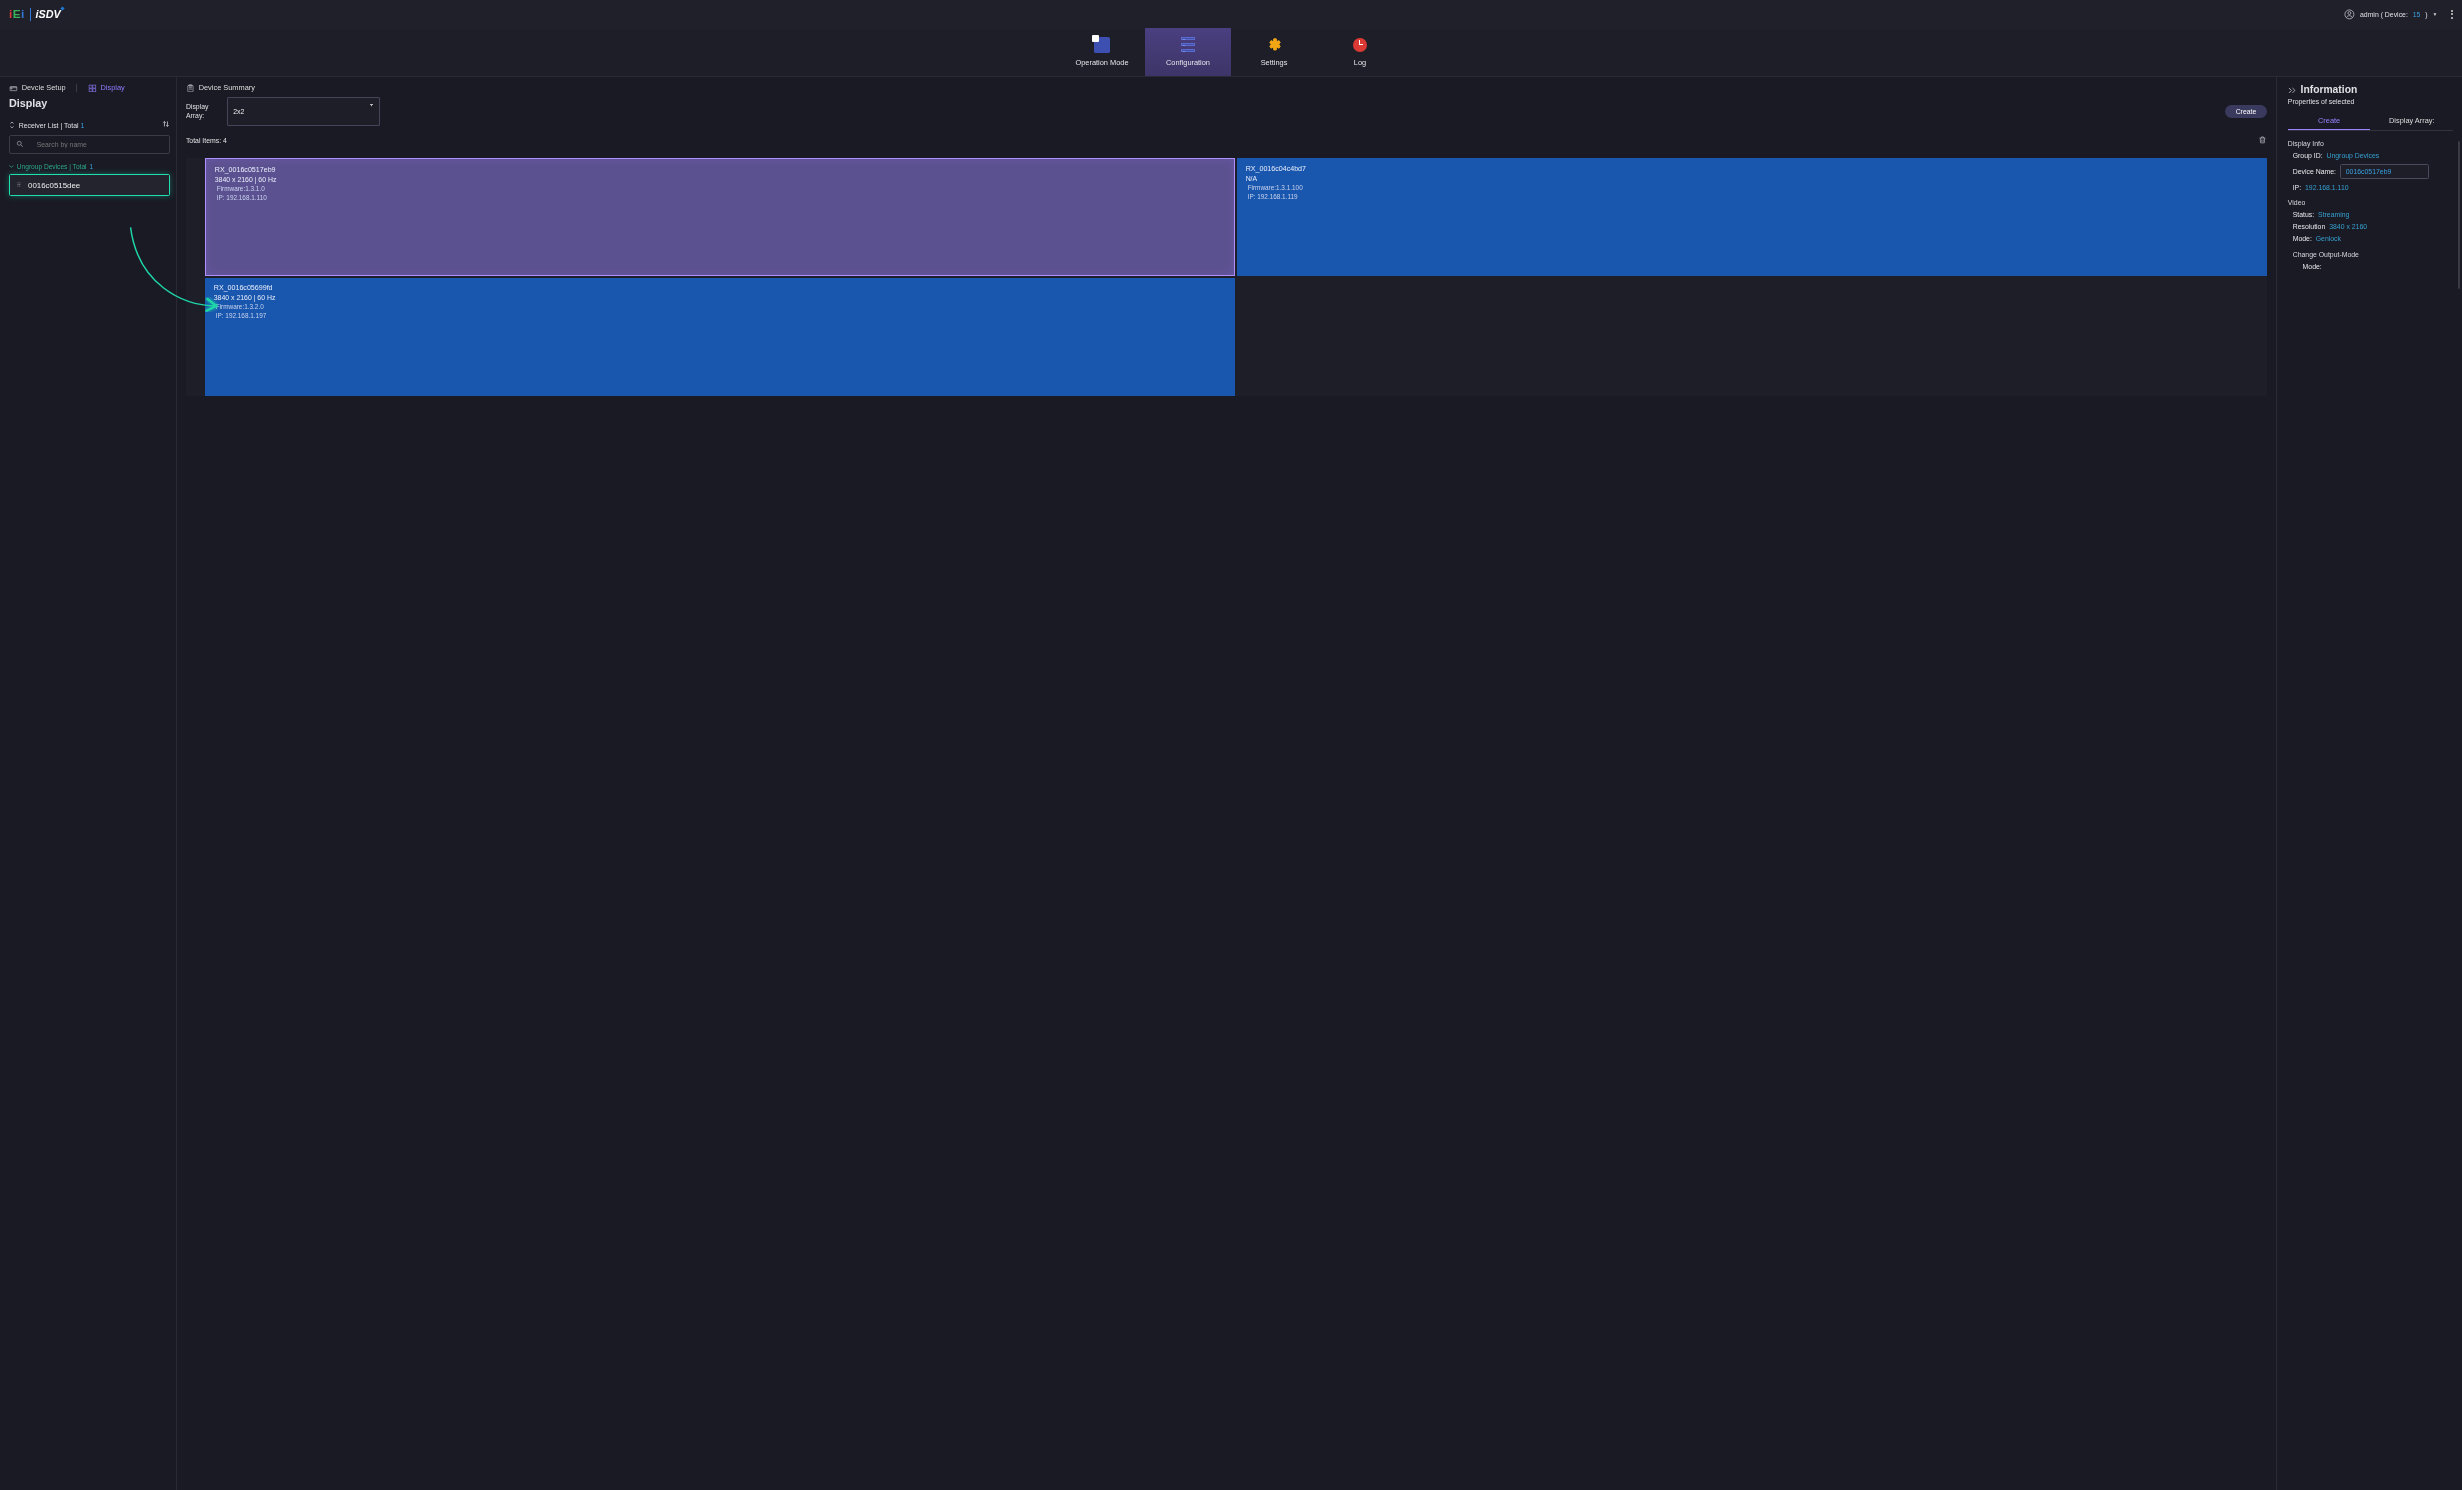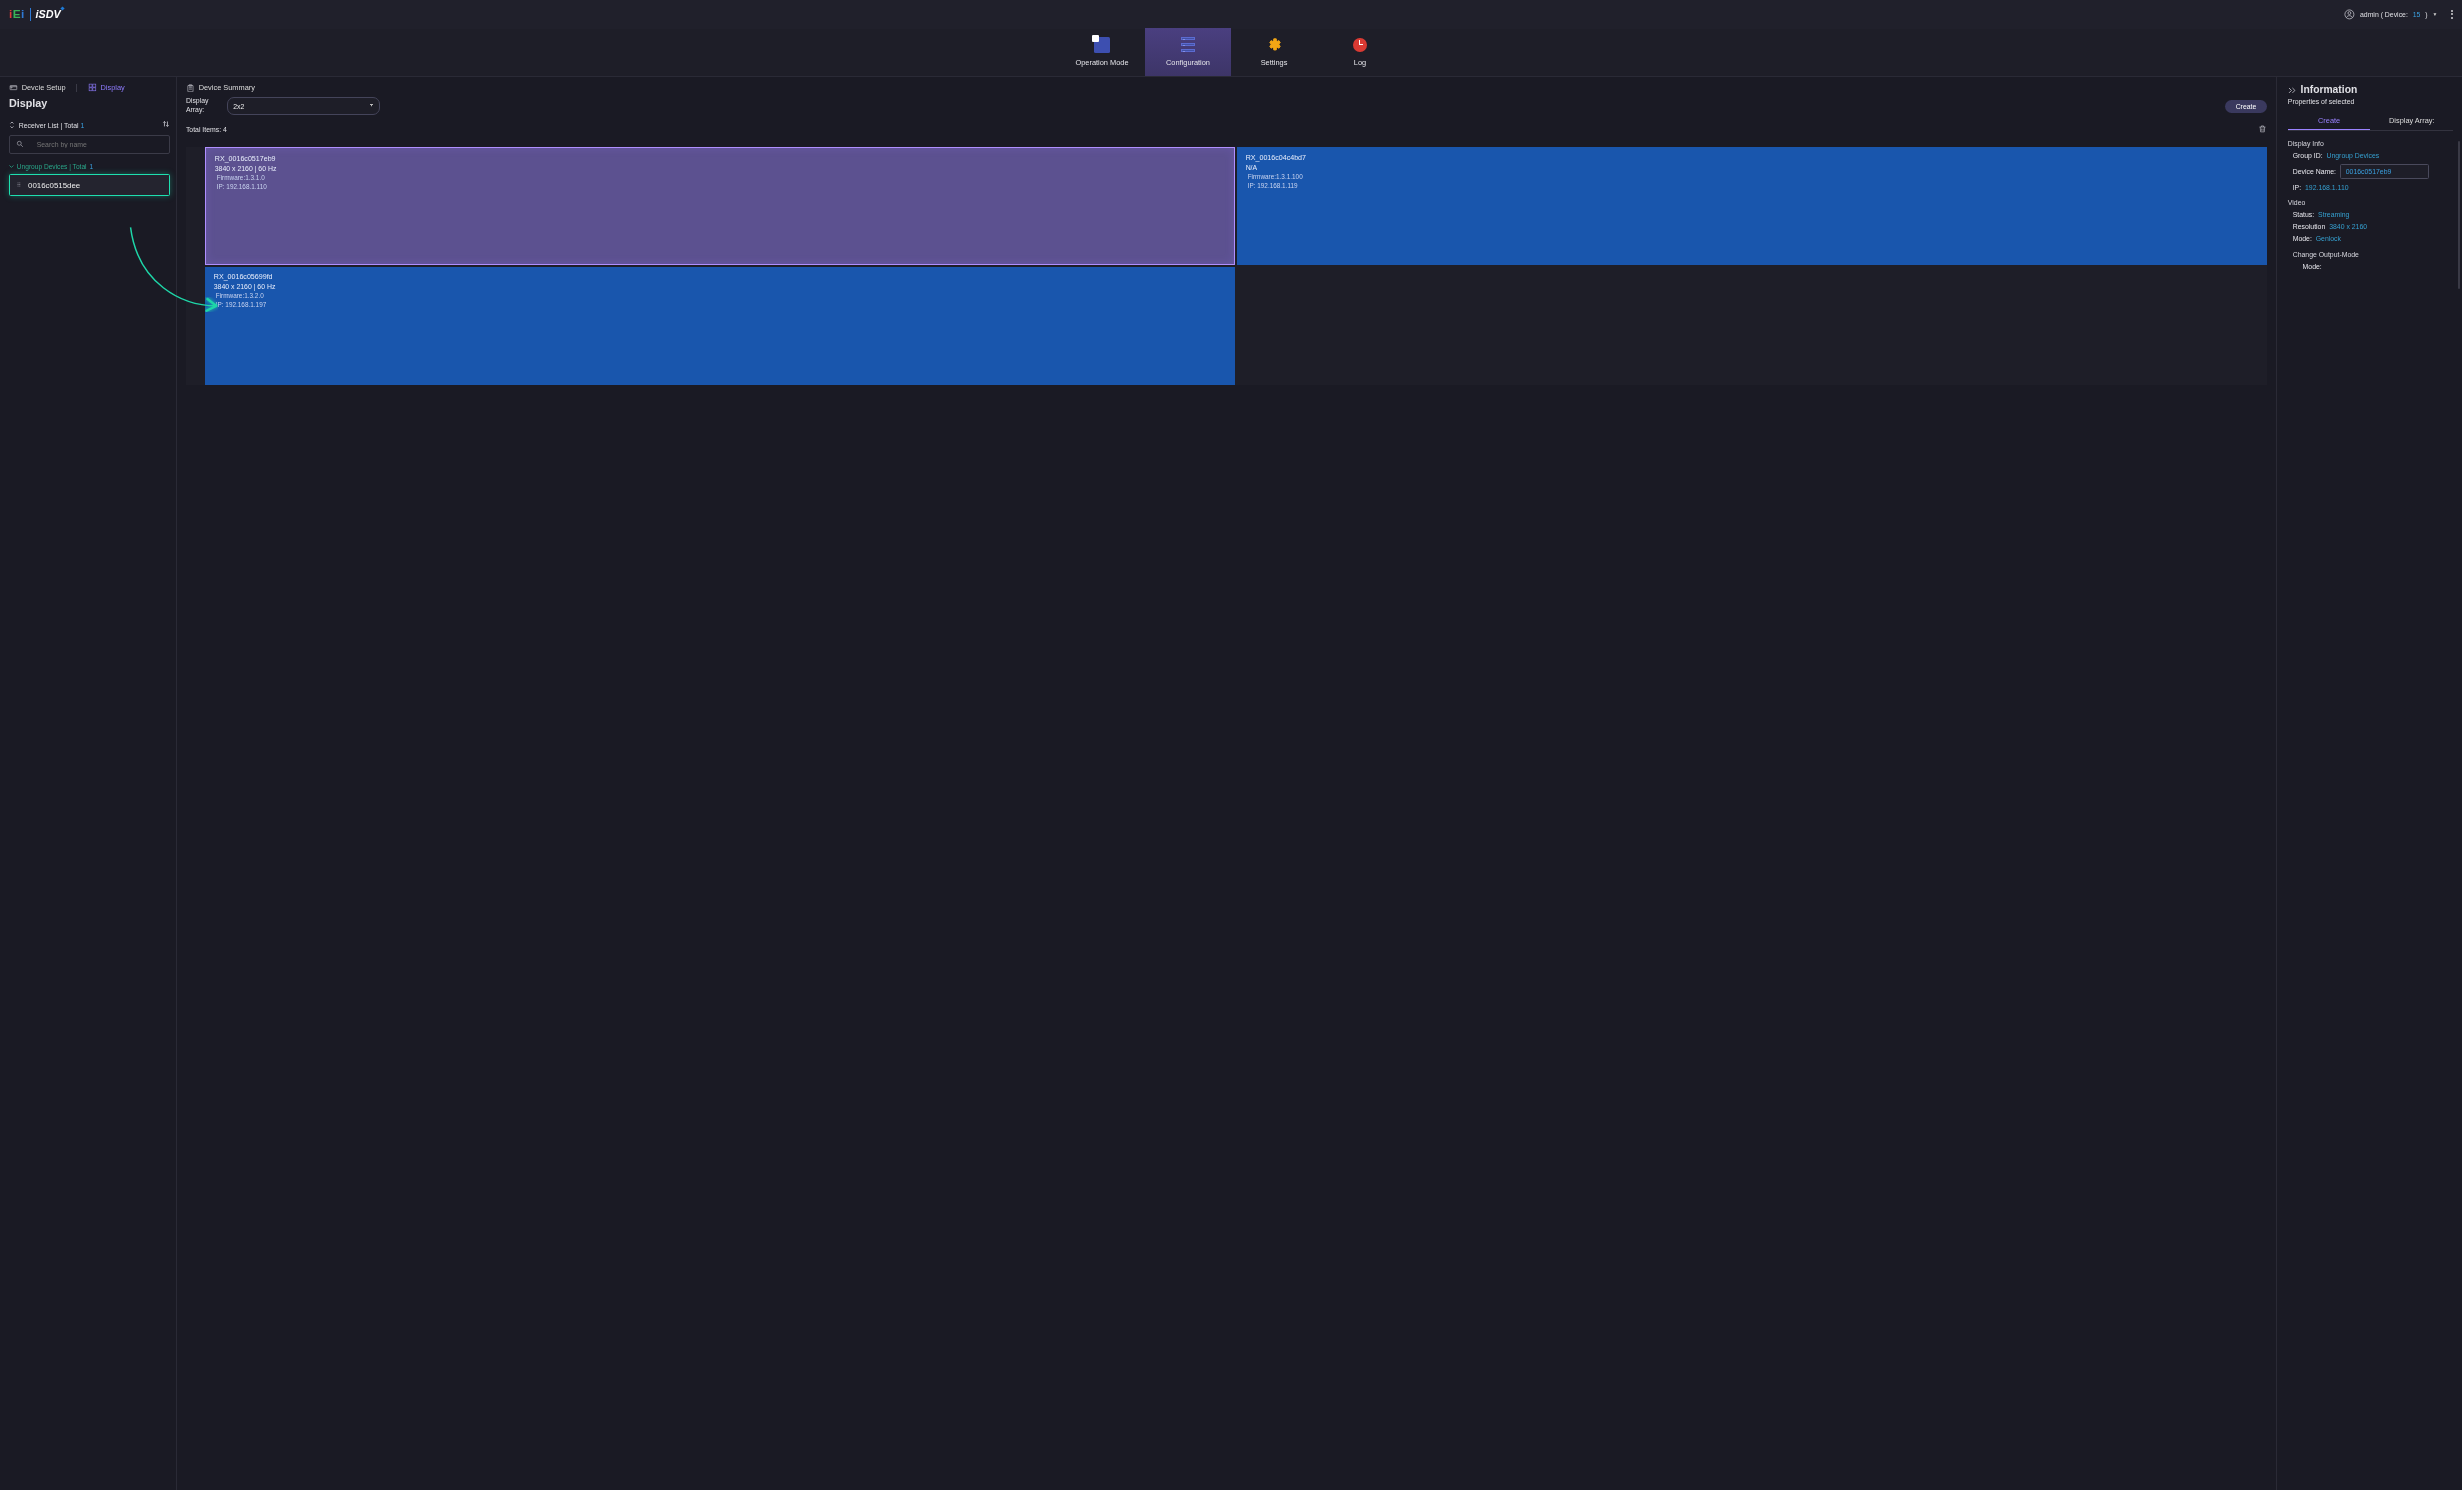--- a/index.html
+++ b/index.html
@@ -83,21 +83,21 @@
     width: 177px;
     padding: 6.9px 5.9px 0 8.9px;
     border-right: 0.5px solid #2a2a36;
     position: relative;
   }
   .subtabs {
     display: flex; align-items: center; gap: 10.8px;
     font-size: 7.4px; margin-bottom: 4.9px;
   }
   .subtabs .sep { width:0.5px; height:8.9px; background:#3a3a46; }
-  .subtab { display:flex; align-items:flex-start; gap:3.9px; cursor:pointer; color:#ddd; }
+  .subtab { display:flex; align-items:flex-end; gap:3.9px; cursor:pointer; color:#ddd; }
   .subtab.active { color:#8f7cff; }
   .subtab svg, .subtab .ic { width:8.9px; height:8.9px; }
   .sb-title { font-size: 10.8px; font-weight: 600; margin: 3.9px 0 10.8px; }
   .rx-row { display:flex; align-items:center; justify-content:space-between; font-size:6.9px; }
   .rx-row .cnt { color:#3aa0e0; }
   .sort-ic { font-size:7.9px; color:#ccc; }
   .search {
     margin-top: 4.9px; height: 18.7px; border:0.5px solid #3b3b48; border-radius:2px;
     display:flex; align-items:center; padding:0 5.9px; gap:13px;
   }
@@ -127,22 +127,22 @@
   .center {
     flex: 1;
     padding: 6.9px 8.9px 0 8.9px;
     position: relative;
     min-width: 0;
   }
   .summary-tab { display:flex; align-items:center; gap:3.9px; font-size:7.4px; color:#ddd; cursor:pointer; }
   .arr-row { display:flex; align-items:center; gap:8.9px; margin-top:4.9px; }
   .arr-row label { display:inline-block; width:32.5px; line-height:1.3; }
   .arr-row select {
-    width: 153px; height: 18px; background:#1e1e28; color:#eee;
-    border:0.5px solid #44445a; border-radius:7px; padding:0 4.9px; font-size:6.9px;
+    width: 153px; height: 29px; background:#1e1e28; color:#eee;
+    border:0.5px solid #44445a; border-radius:1px; padding:0 4.9px; font-size:6.9px;
     appearance: none;
     background-image: linear-gradient(45deg, transparent 50%, #bbb 50%), linear-gradient(135deg, #bbb 50%, transparent 50%);
     background-position: calc(100% - 7.9px) 5.9px, calc(100% - 5.4px) 5.9px;
     background-size: 2.5px 2.5px, 2.5px 2.5px;
     background-repeat: no-repeat;
   }
   .btn-create {
     margin-left:auto; background:#3a395e; color:#fff; border:0; border-radius:7.9px;
     padding:3px 10.8px; font-size:6.9px; cursor:pointer;
   }

